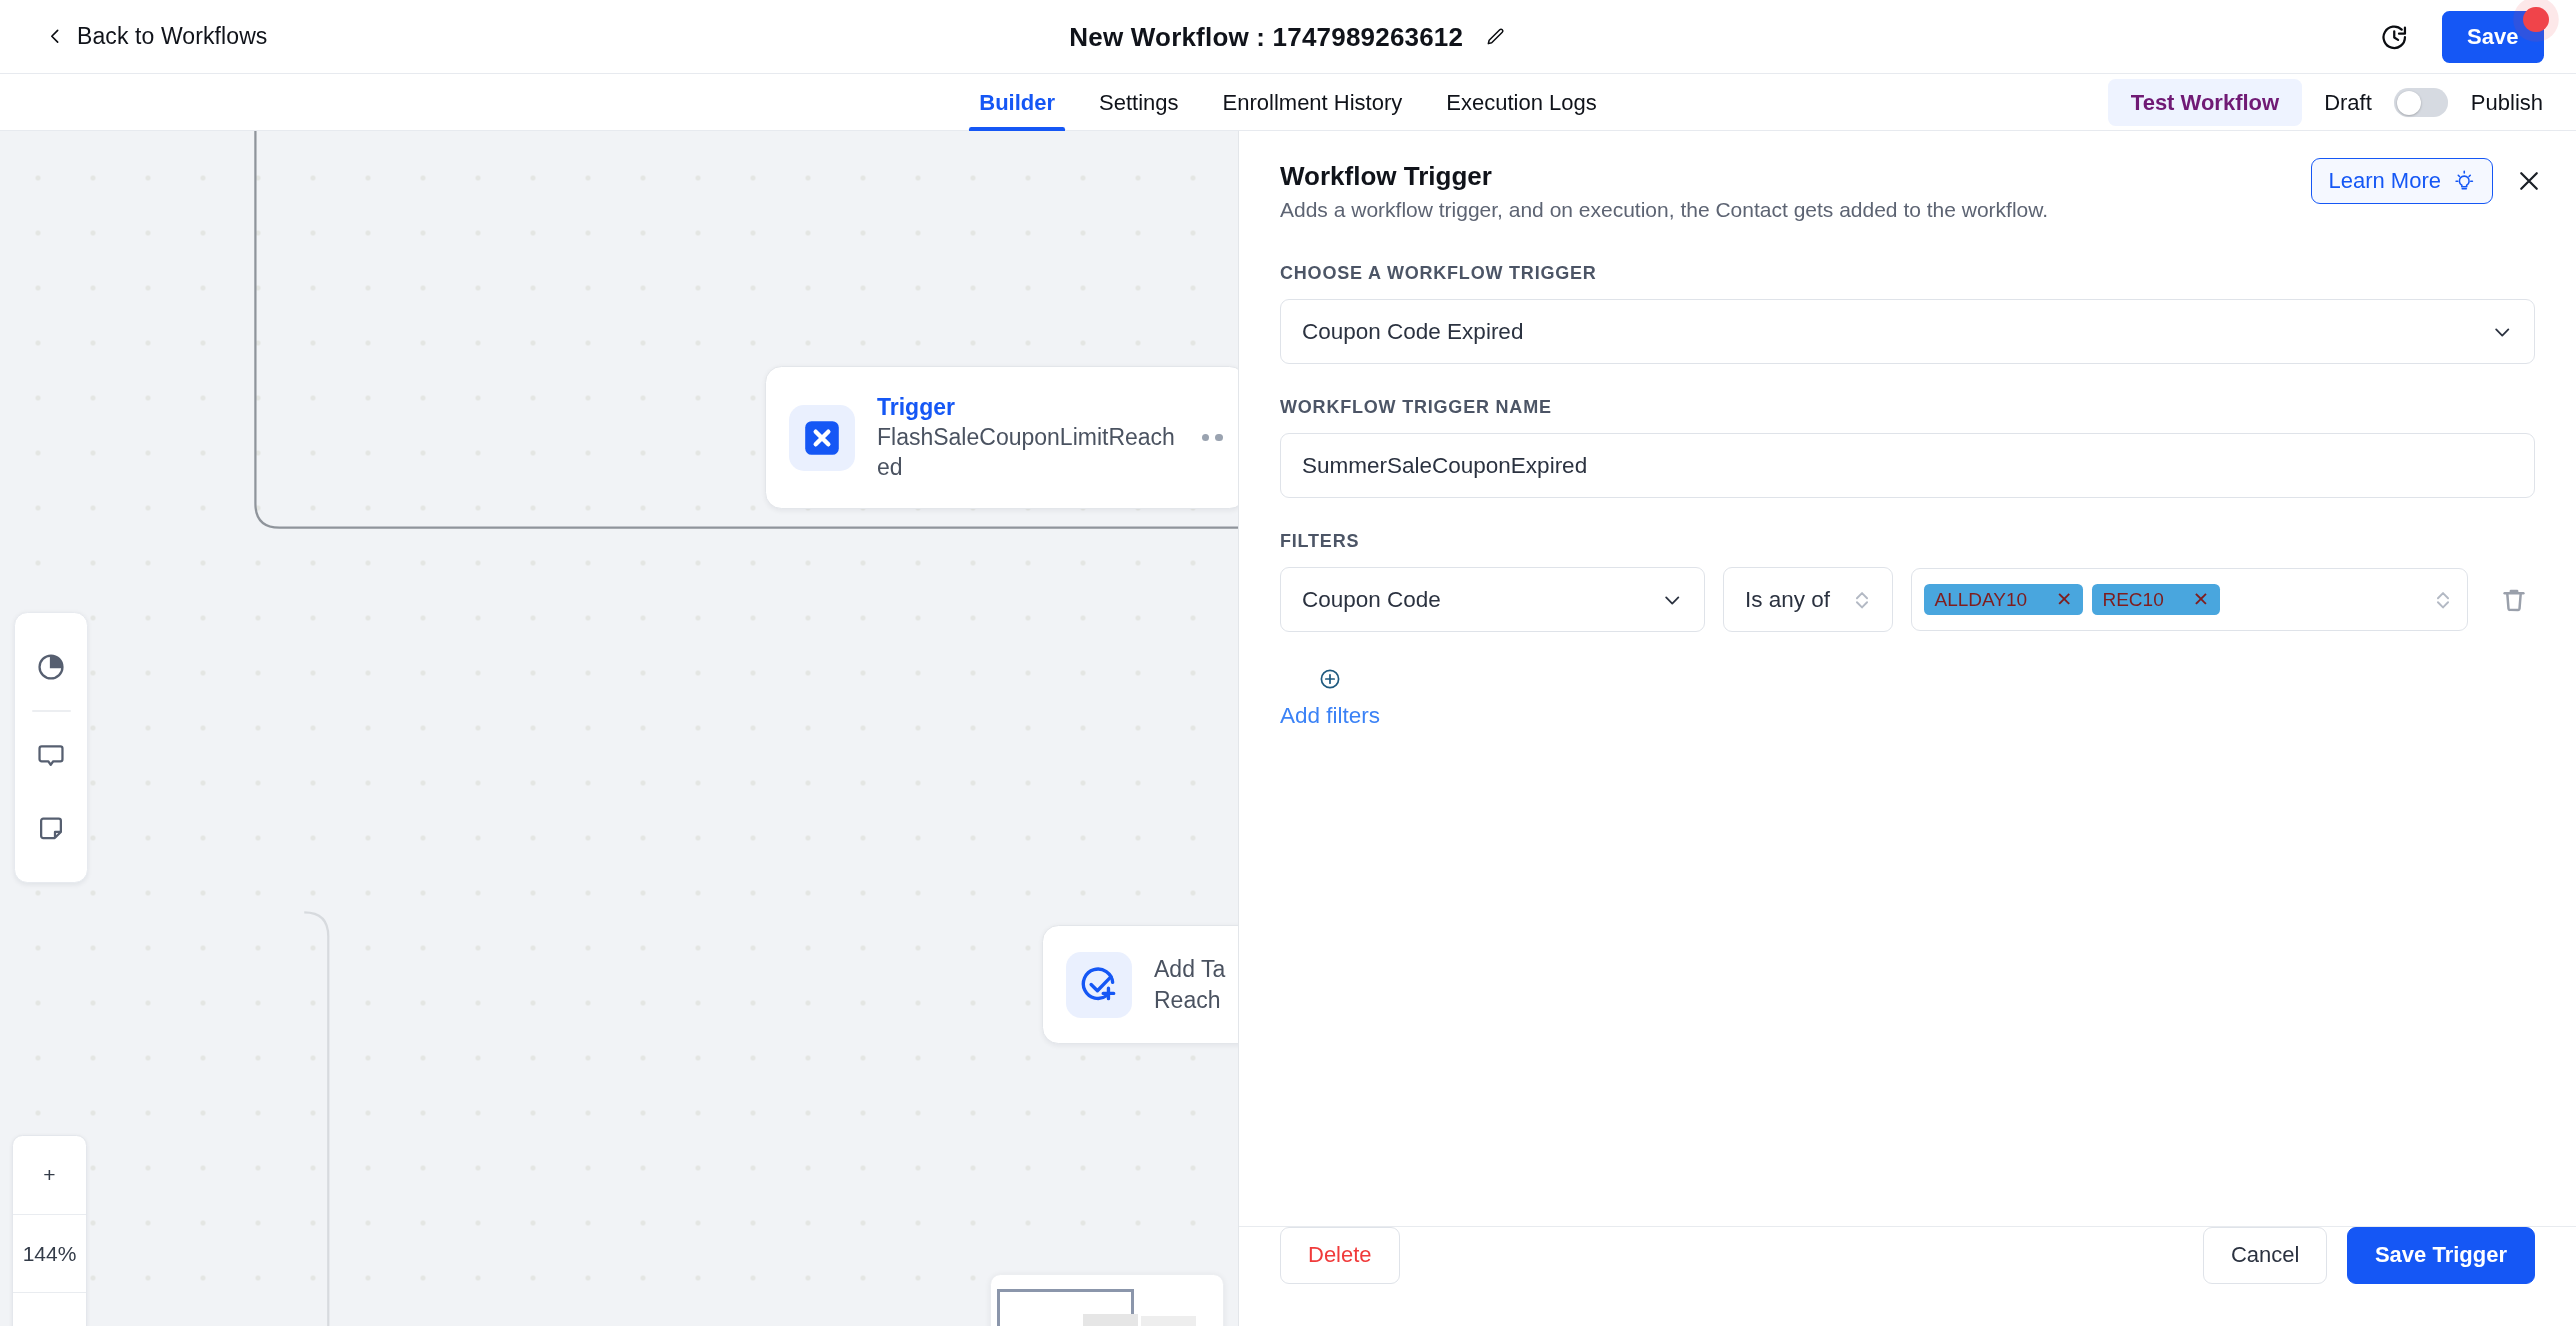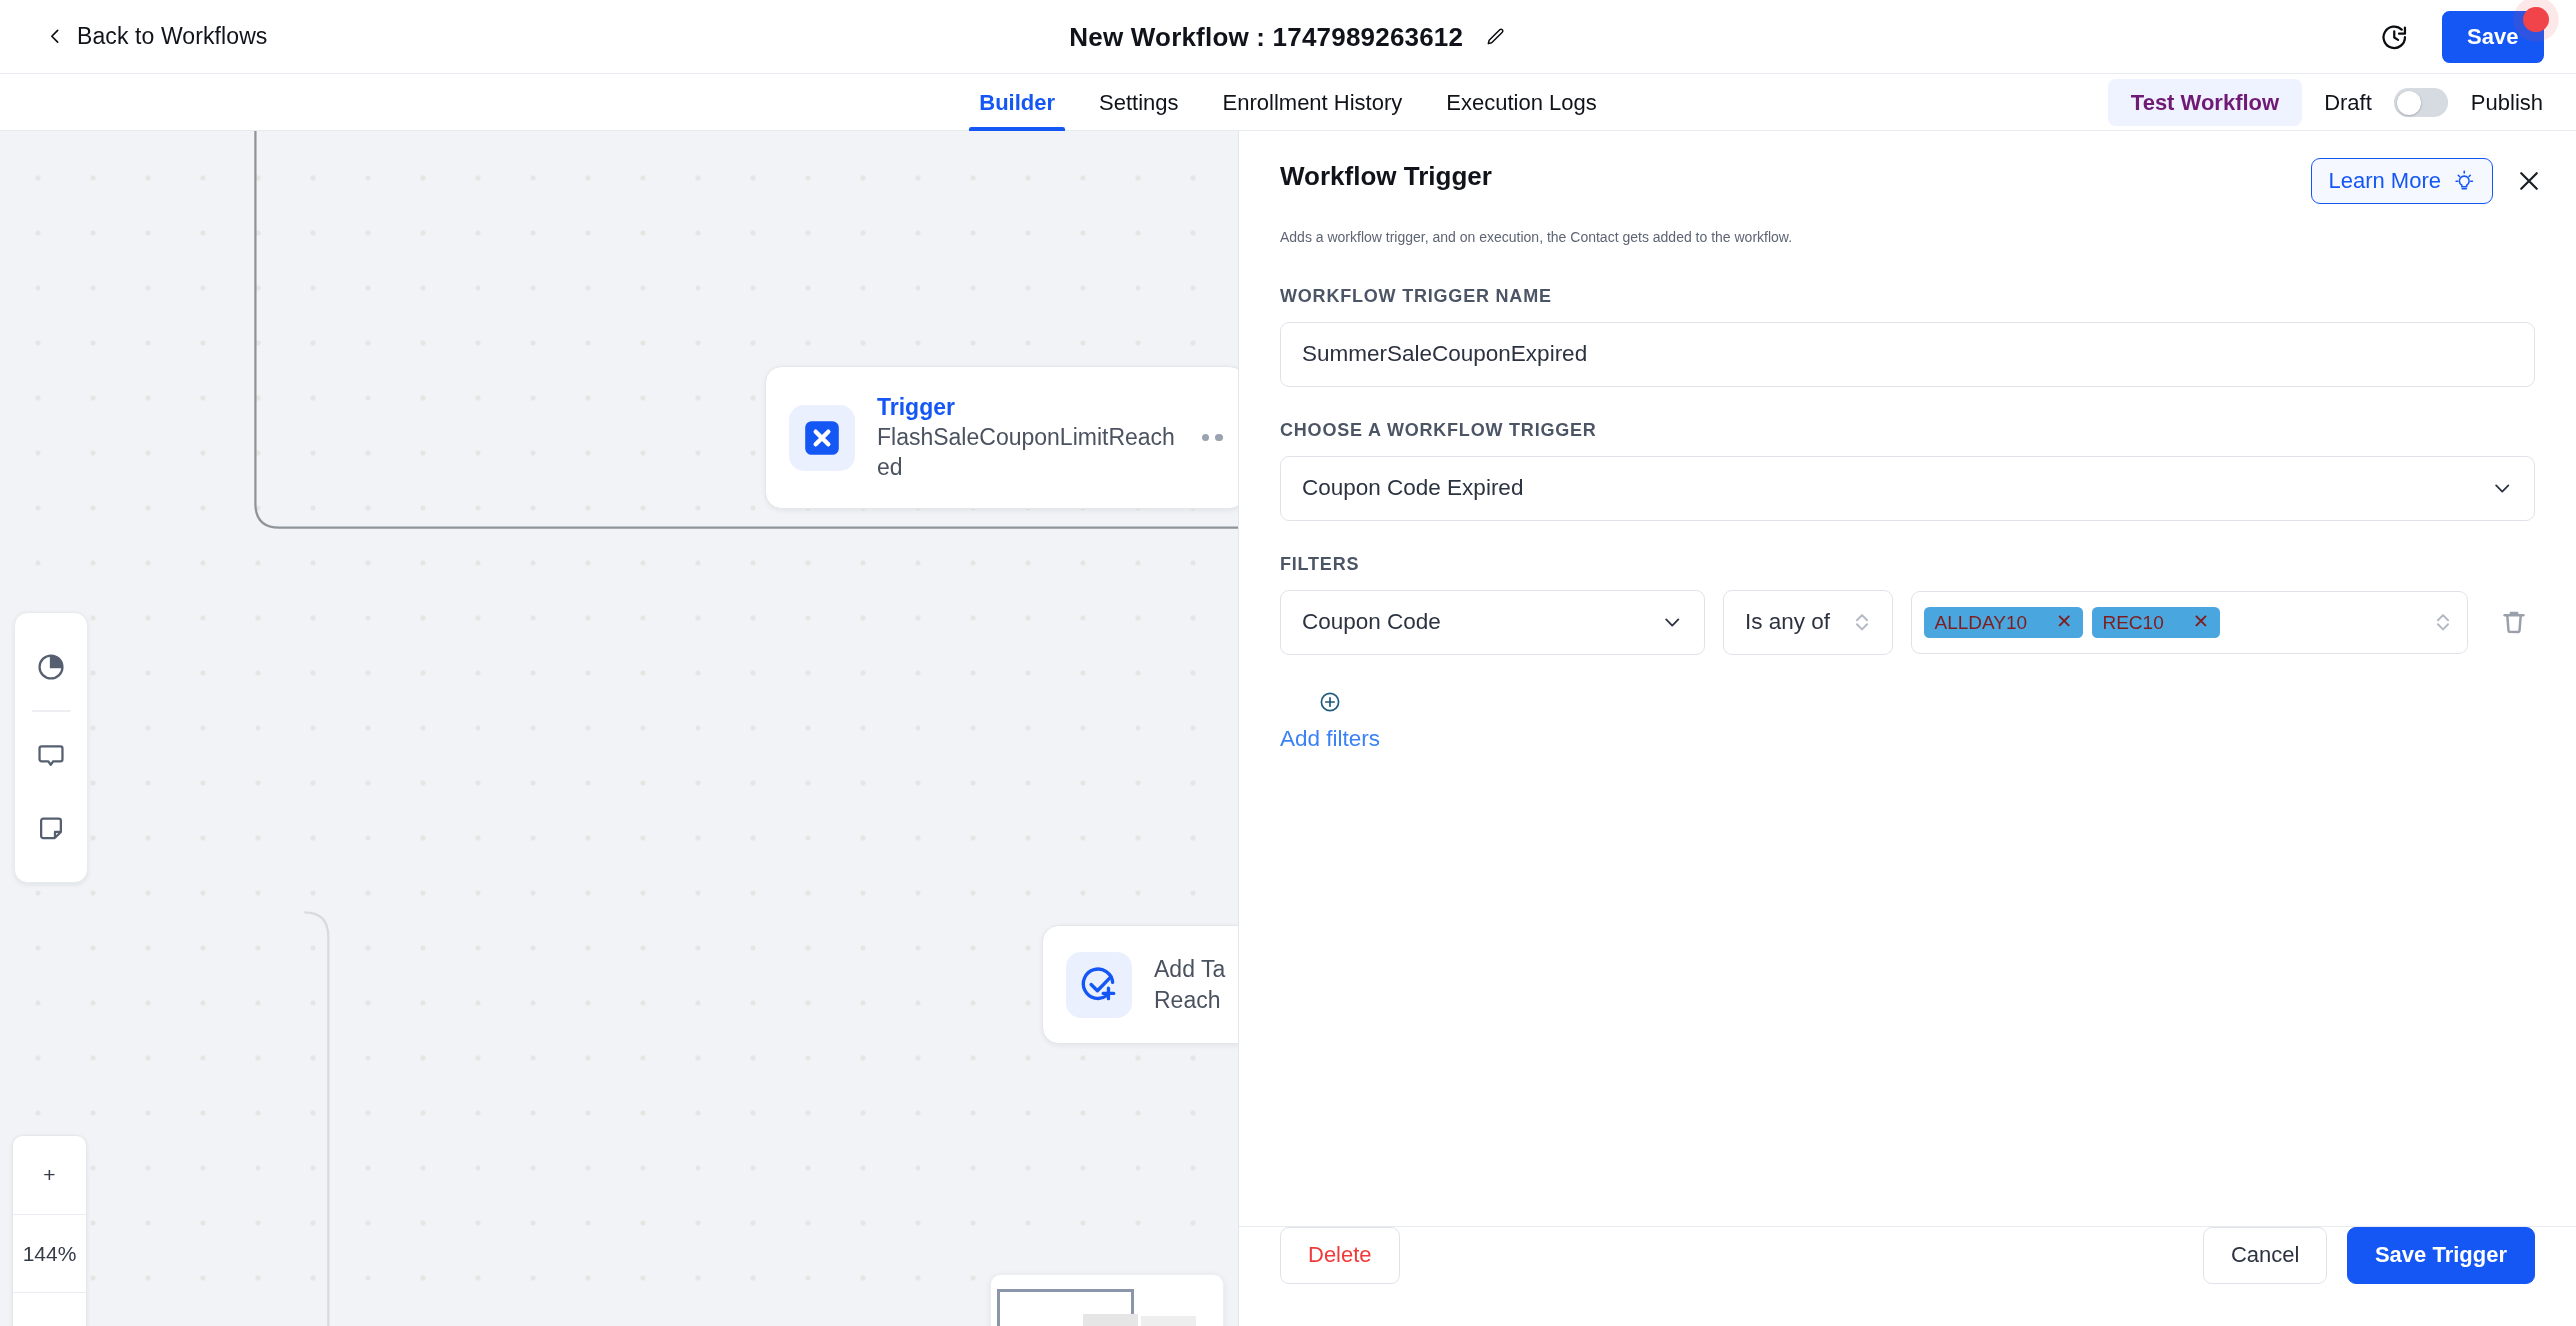--- a/index.html
+++ b/index.html
@@ -151,21 +151,21 @@
   .mm-n { position: absolute; background: #e6e6e6; }
 
   
   .panel {
     position: absolute; top: 131px; left: 1238px; width: 1338px; height: 1196px;
     background: #fff; border-left: 0.8px solid #e3e6ea;
     display: flex; flex-direction: column;
   }
   .panel-head { padding: 30px 41px 0 41px; position: relative; }
   .panel-title { font-size: 26px; font-weight: 700; color: #10131a; }
-  .panel-sub { font-size: 14px; color: #5d6473; margin-top: 36px; line-height: 1.35; }
+  .panel-sub { font-size: 21px; color: #5d6473; margin-top: 4px; line-height: 1.35; }
   .panel-head-actions {
     position: absolute; right: 32px; top: 27px;
     display: flex; align-items: center; gap: 21px;
   }
   .learn-more {
     display: flex; align-items: center; gap: 12px;
     border: 1.5px solid #1557f5; color: #1557f5; background: #f5f8ff;
     border-radius: 9px; padding: 9px 16.5px; cursor: pointer;
     font-size: 22px; font-weight: 500; font-family: inherit;
   }
@@ -376,33 +376,33 @@
         </button>
         <svg class="close-x" viewBox="0 0 24 24" fill="none">
           <path d="M5.8 5.8l12.4 12.4M18.2 5.8L5.8 18.2" stroke="#1b2027" stroke-width="1.8" stroke-linecap="round"></path>
         </svg>
       </div>
     </div>
 
     <div class="panel-body">
 
       <div class="field-group">
-        <div class="field-label">WORKFLOW TRIGGER NAME</div>
-        <div class="ctl">
-          <span class="ctl-value">SummerSaleCouponExpired</span>
-        </div>
-      </div>
-
-      <div class="field-group">
         <div class="field-label">CHOOSE A WORKFLOW TRIGGER</div>
         <div class="ctl">
           <span class="ctl-value">Coupon Code Expired</span>
           <svg class="chev" viewBox="0 0 24 24" fill="none">
             <path d="M5.5 9l6.5 6.5L18.5 9" stroke="#2b3240" stroke-width="1.9" stroke-linecap="round" stroke-linejoin="round"></path>
           </svg>
+        </div>
+      </div>
+
+      <div class="field-group">
+        <div class="field-label">WORKFLOW TRIGGER NAME</div>
+        <div class="ctl">
+          <span class="ctl-value">SummerSaleCouponExpired</span>
         </div>
       </div>
 
       <div>
         <div class="field-label">FILTERS</div>
         <div class="filter-row">
           <div class="f-col1">
             <div class="ctl">
               <span class="ctl-value">Coupon Code</span>
               <svg class="chev" viewBox="0 0 24 24" fill="none">

